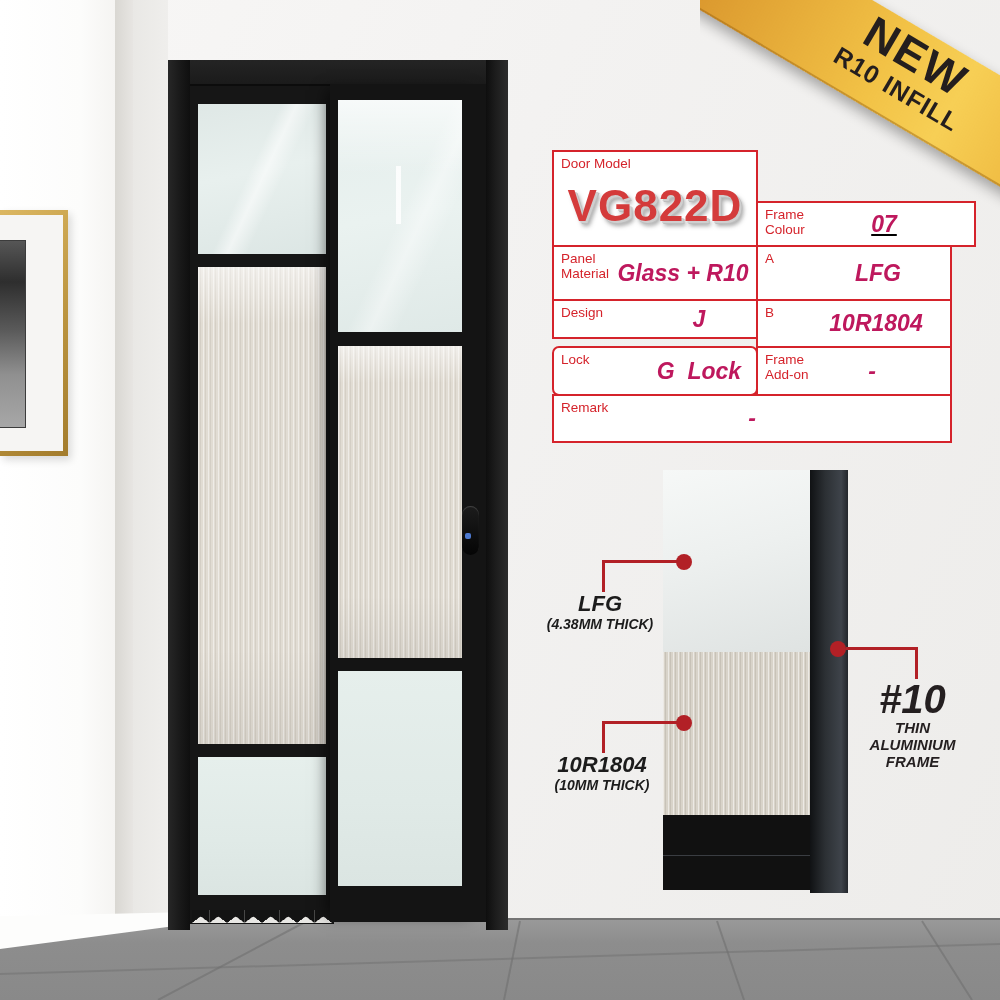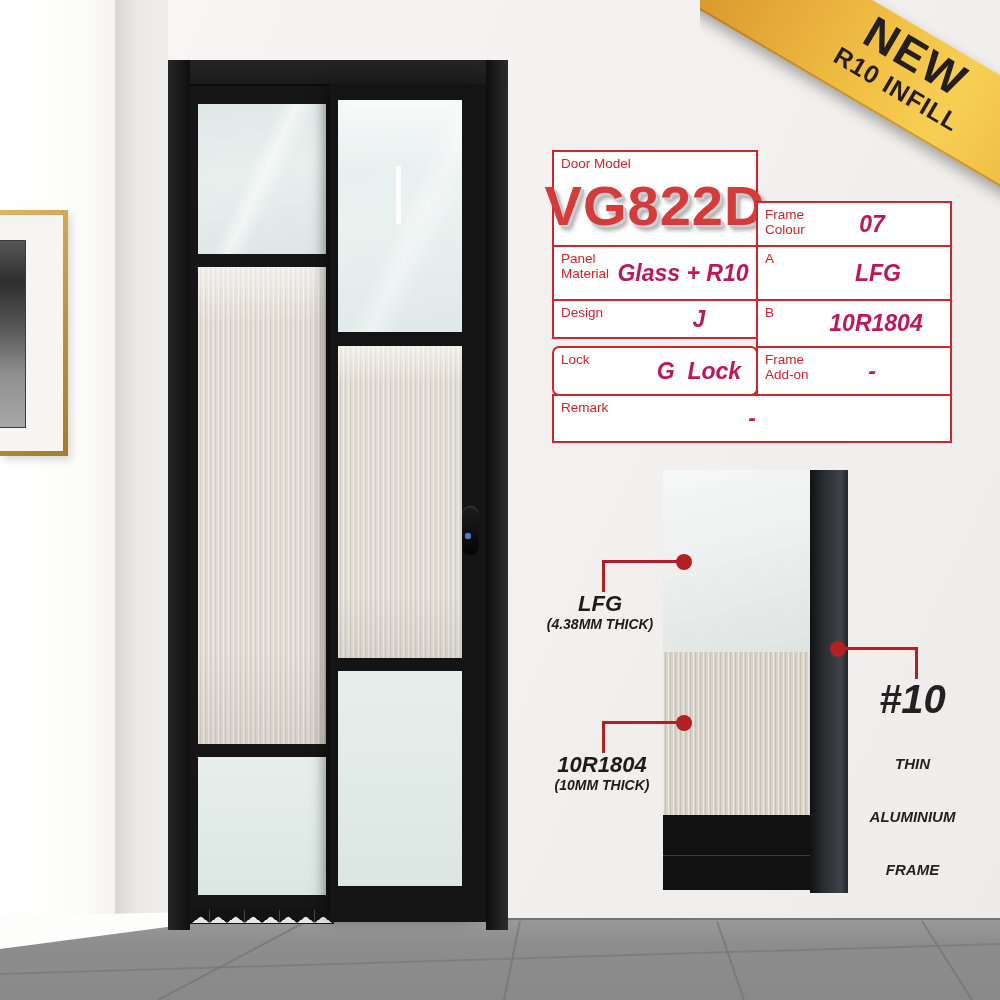--- a/index.html
+++ b/index.html
@@ -79,21 +79,21 @@
           box-shadow:0 6px 14px rgba(0,0,0,.32);}
   .ribbon-l1{font-size:45px;font-weight:900;letter-spacing:2px;line-height:48px;color:#241e1e;}
   .ribbon-l2{font-size:25px;font-weight:800;letter-spacing:1px;line-height:27px;color:#241e1e;}
 
   
   .cell{position:absolute;background:#ffffff;border:2px solid #d5232b;}
   .lbl{position:absolute;top:4px;left:7px;color:#d5232b;font-size:13.5px;line-height:1.12;}
   .lbl2{width:56px;}
   .val{width:100%;height:100%;display:flex;align-items:center;justify-content:center;
        font-style:italic;font-weight:800;font-size:23px;color:#be185d;white-space:pre;}
-  .val-model{font-style:normal;font-weight:900;font-size:56px;letter-spacing:1px;color:#d43b3b;
+  .val-model{font-style:normal;font-weight:900;font-size:44px;letter-spacing:1px;color:#d43b3b;
        padding-top:14px;
        text-shadow:2px 2px 0 #cfcfcf,3px 3px 0 #bdbdbd,4px 5px 4px rgba(90,90,90,.55);}
   .pl36{padding-left:36px;} .pl44{padding-left:44px;} .pl48{padding-left:48px;}
   .pl64{padding-left:56px;} .pl88{padding-left:88px;}
 
   
   .sample{left:663px;top:470px;width:185px;height:423px;}
   .sample-glass{left:0;top:0;width:147px;height:182px;position:absolute;
        background:linear-gradient(165deg,#f6f8f7 0%,#edf0ef 45%,#dfe3e2 100%);}
   .sample-lam{left:0;top:182px;width:147px;height:163px;position:absolute;background-color:#d8d3c9;
@@ -102,21 +102,21 @@
   .sample-band-line{position:absolute;left:0;top:40px;width:100%;height:1px;background:#3a3d42;}
   .sample-strip{left:147px;top:0;width:38px;height:423px;position:absolute;
        background:linear-gradient(90deg,#101214,#2c3034 40%,#3e434a 82%,#23262b);}
 
   
   .dot{width:16px;height:16px;border-radius:50%;background:#b22026;}
   .cline{background:#b22026;}
   .co-title{font-style:italic;font-weight:900;font-size:22px;color:#1c1c1c;line-height:24px;}
   .co-sub{font-style:italic;font-weight:800;font-size:14px;color:#1c1c1c;line-height:16px;}
   .co-big{font-style:italic;font-weight:900;font-size:40px;color:#241f20;line-height:40px;}
-  .co-line{font-style:italic;font-weight:800;font-size:15px;color:#241f20;line-height:17px;margin-top:36px;}
+  .co-line{font-style:italic;font-weight:800;font-size:15px;color:#241f20;line-height:17px;}
   .tc{text-align:center;}
 </style>
 </head>
 <body>
 
 <div id="canvas">
 
   <div class="abs wall-main"></div>
   <div class="abs wall-left"></div>
   <div class="abs wall-corner"></div>
@@ -165,21 +165,21 @@
     <div class="ribbon">
       <div class="ribbon-l1">NEW</div>
       <div class="ribbon-l2">R10 INFILL</div>
     </div>
   </div>
 
   <div class="cell" style="left:552px;top:150px;width:206px;height:97px;">
     <span class="lbl">Door Model</span>
     <div class="val val-model">VG822D</div>
   </div>
-  <div class="cell" style="left:756px;top:201px;width:196px;height:46px;">
+  <div class="cell" style="left:756px;top:201px;width:220px;height:46px;text-decoration:underline;">
     <span class="lbl lbl2">Frame Colour</span>
     <div class="val pl36">07</div>
   </div>
   <div class="cell" style="left:552px;top:245px;width:206px;height:56px;">
     <span class="lbl lbl2">Panel Material</span>
     <div class="val pl64">Glass + R10</div>
   </div>
   <div class="cell" style="left:756px;top:245px;width:196px;height:56px;">
     <span class="lbl">A</span>
     <div class="val pl48">LFG</div>

